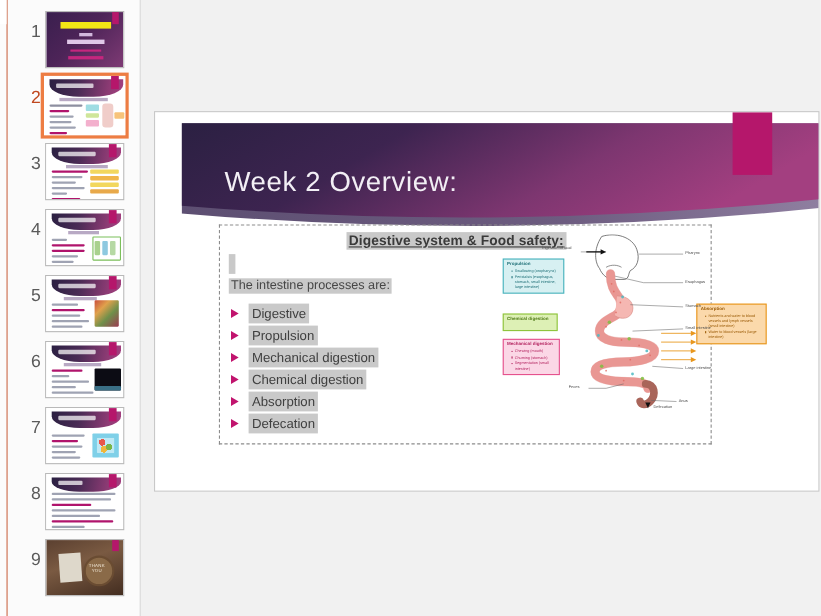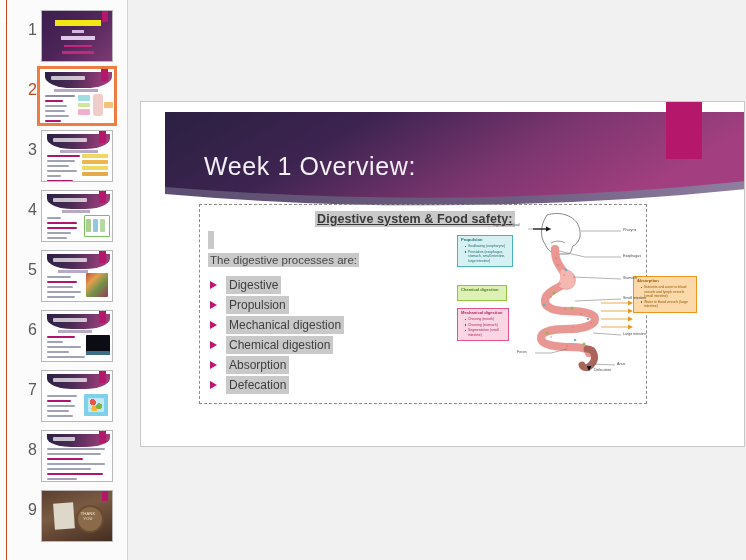--- a/index.html
+++ b/index.html
@@ -559,27 +559,27 @@
               <stop offset="100%" stop-color="#8f7fa0"></stop>
             </linearGradient>
           </defs>
           <path d="M0,1 L581,1 L581,78 Q290,108 0,83 Z" fill="url(#bg2)"></path>
           <path d="M0,1 L581,1 L581,70 Q290,100 0,76 Z" fill="url(#bg1)"></path>
         </svg>
       </div>
 
       <div class="pink-tab"></div>
 
-      <div class="slide-title">Week 1 Overview:</div>
+      <div class="slide-title">Week 2 Overview:</div>
 
       <div class="content-ph">
 
         <div class="sec-head">Digestive system &amp; Food safety:</div>
         <div class="blank-sel"></div>
-        <div class="lead-line">The digestive processes are:</div>
+        <div class="lead-line">The intestine processes are:</div>
 
         <div class="bullets">
           <div class="bullet">
             <span class="arrow"></span>
             <span class="btxt">Digestive</span>
           </div>
           <div class="bullet">
             <span class="arrow"></span>
             <span class="btxt">Propulsion</span>
           </div>

